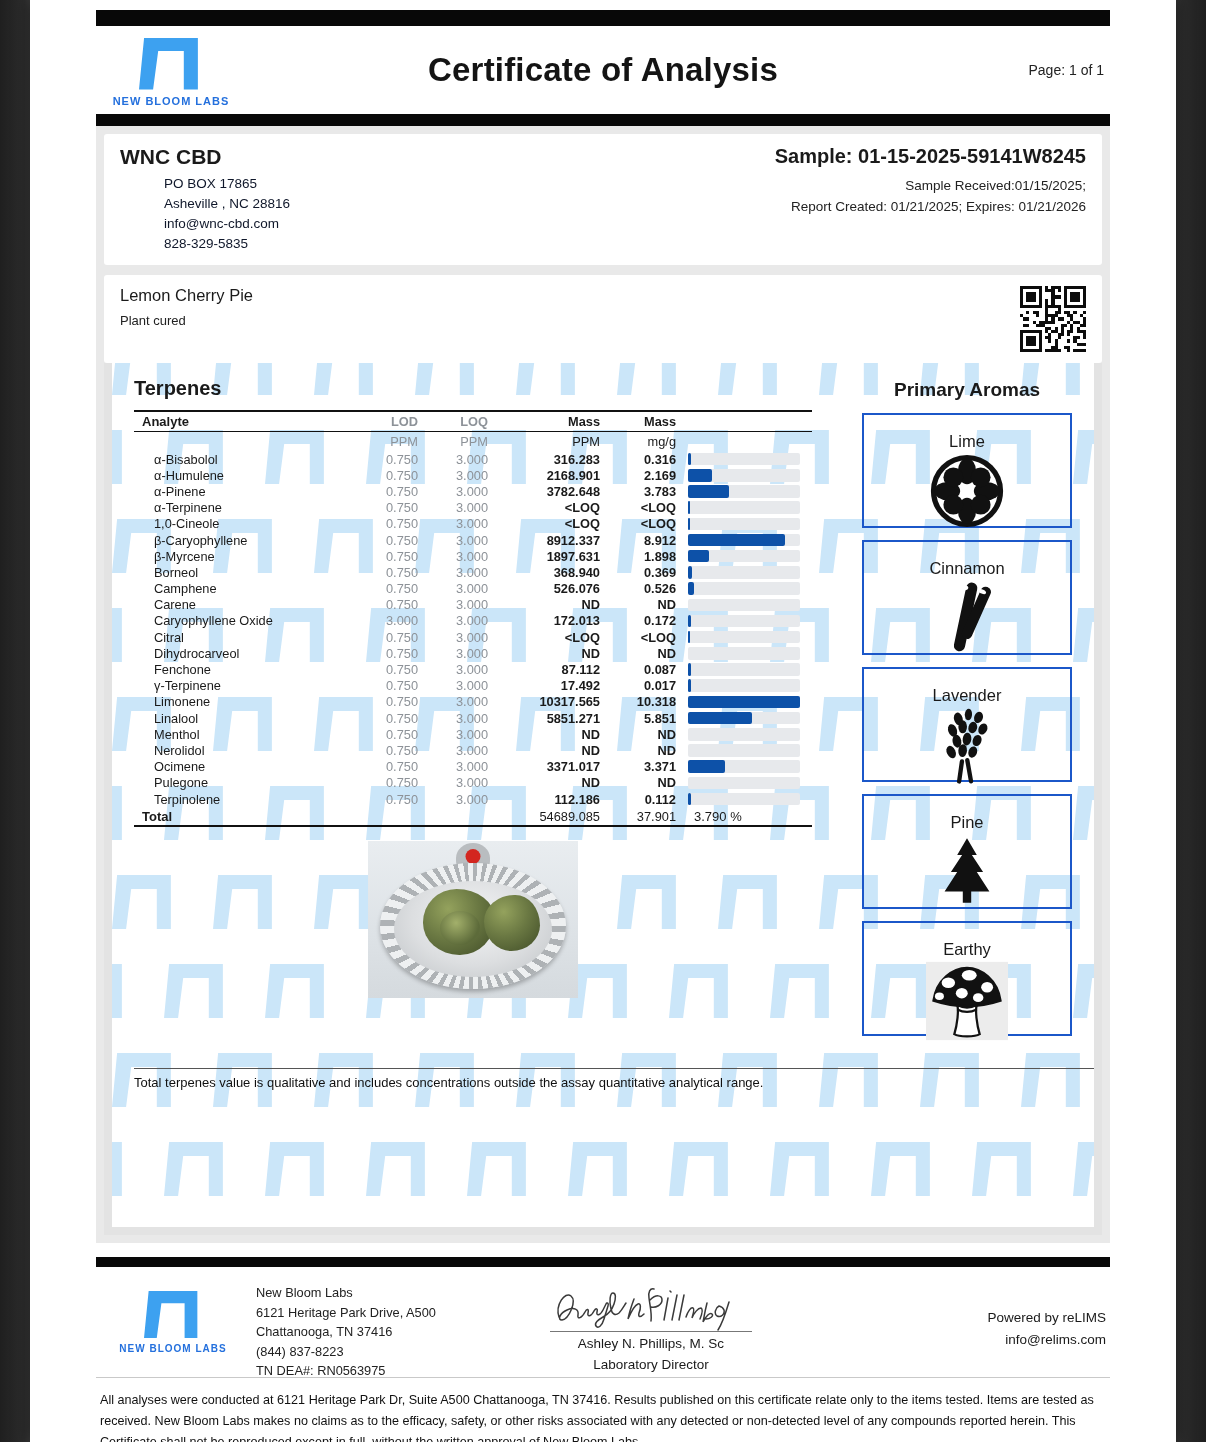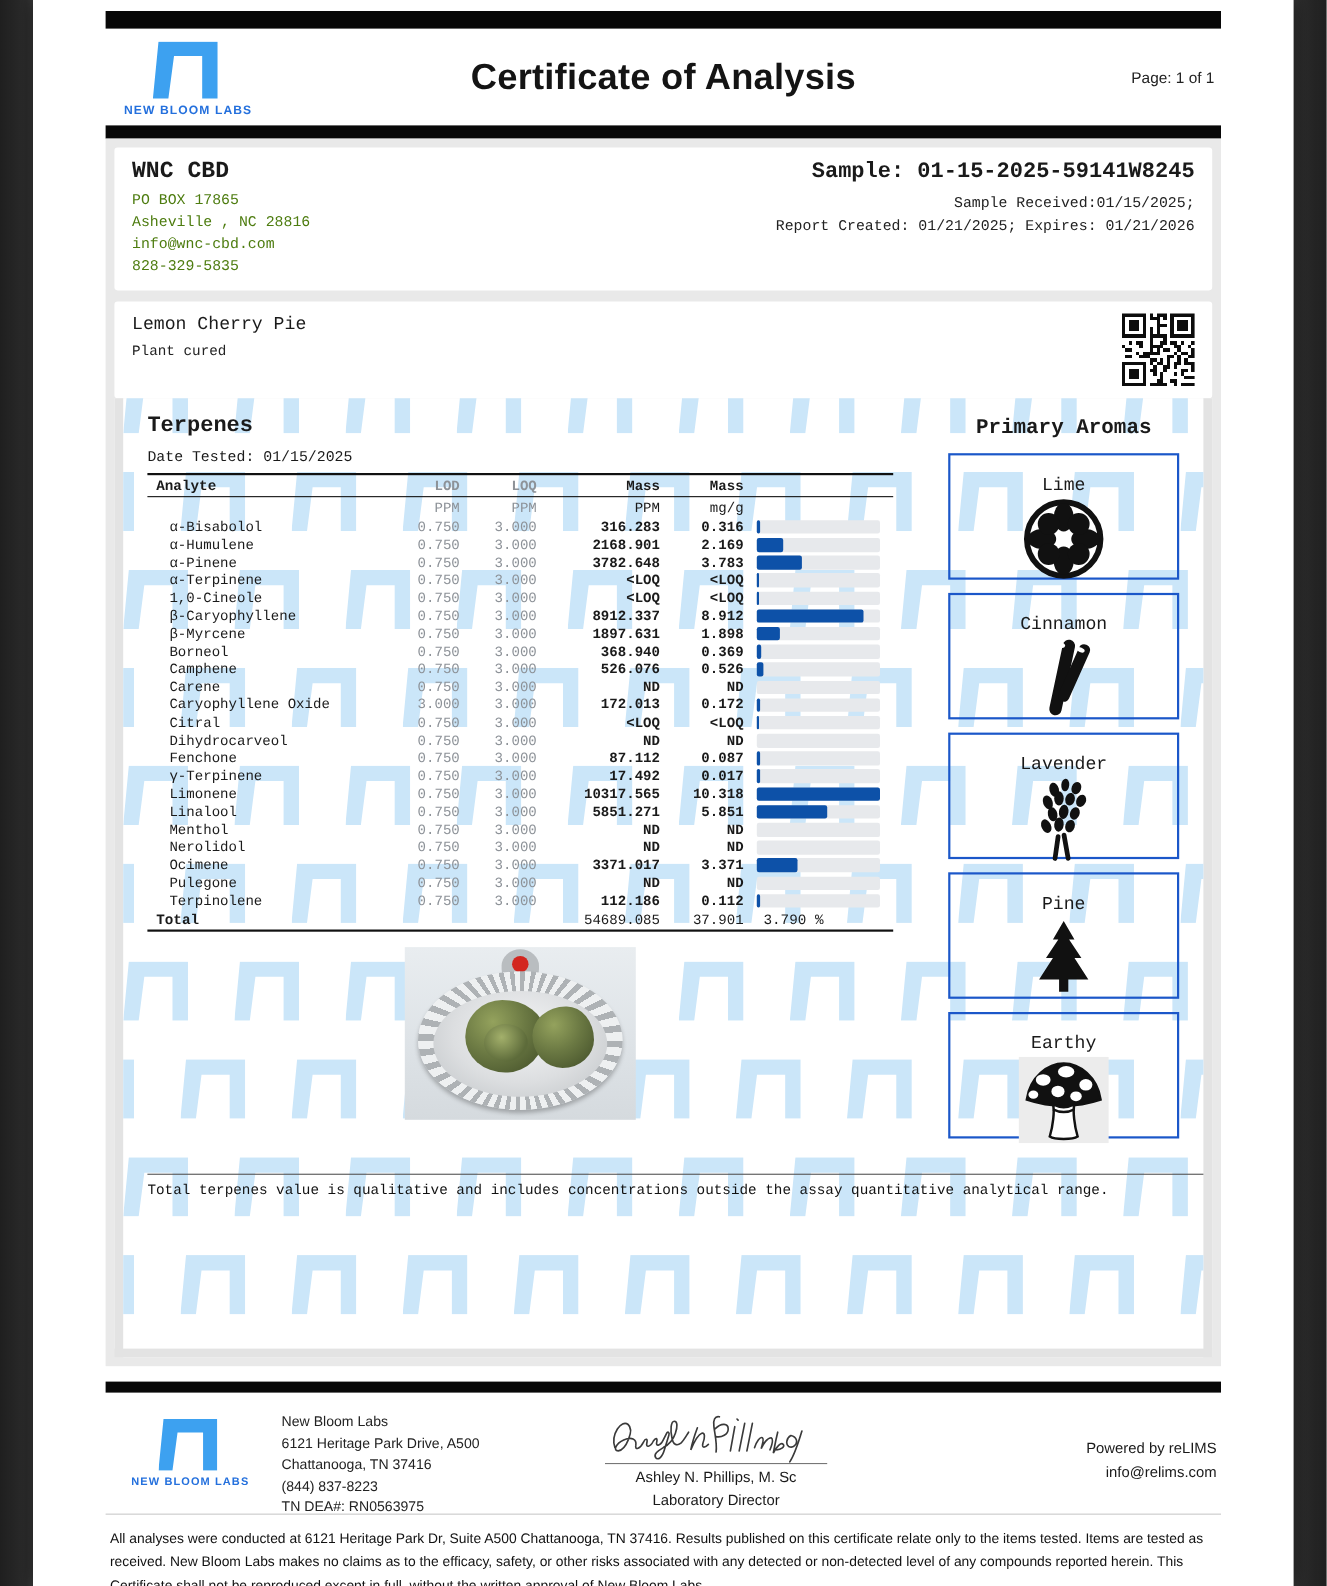--- a/index.html
+++ b/index.html
@@ -23,26 +23,26 @@
   
   .header { display:flex; align-items:center; height:88px; position:relative; }
   .logo-block { width:150px; display:flex; flex-direction:column; align-items:center; gap:5px; padding-top:4px; }
   .logo-glyph { width:64px; height:52px; background:#3da1f0; }
   .pi-clip { clip-path:polygon(8% 0,92% 0,92% 100%,70% 100%,70% 26%,30% 26%,22% 100%,0 100%); }
   .logo-text { font-size:11px; font-weight:700; letter-spacing:1px; color:#2470dd; white-space:nowrap; }
   .doc-title { position:absolute; left:0; right:0; text-align:center; font-size:33px; font-weight:600; letter-spacing:.2px; color:#141414; }
   .page-label { margin-left:auto; font-size:14px; color:#222; padding-right:6px; position:relative; z-index:1; }
 
   
-  .gray-band { background:#e9e9e9; padding:8px;font-family:Liberation Mono, monospace; }
+  .gray-band { background:#e9e9e9; padding:8px; }
   .card { background:#fff; border-radius:3px; padding:11px 16px; }
   .card + .card { margin-top:10px; }
   .company-card { display:flex; justify-content:space-between; min-height:116px; }
   .client-name { font-size:21px; font-weight:700; margin-bottom:5px; }
-  .client-line { font-size:13.5px; line-height:20px; color:#4d7c0f; }
+  .client-line { font-size:13.5px; line-height:20px; color:#0f172a;margin-left:44px; }
   .sample-block { text-align:right; }
   .sample-id { font-size:20px; font-weight:600; margin-bottom:7px; }
   .sample-line { font-size:13.5px; line-height:21px; color:#222; }
   .product-card { display:flex; justify-content:space-between; align-items:flex-start; min-height:76px; }
   .product-name { font-size:16.5px; margin-bottom:8px; }
   .product-type { font-size:13px; color:#222; }
   .qr { width:66px; height:66px; }
 
   
   .main-card { margin-top:0; background:#fff; border:8px solid #e3e3e3; border-top:none; position:relative; height:872px; overflow:hidden; }
@@ -476,21 +476,20 @@
           <div class="wm pi-clip" style="left: 557px; top: 779px;"></div>
           <div class="wm pi-clip" style="left: 658px; top: 779px;"></div>
           <div class="wm pi-clip" style="left: 759px; top: 779px;"></div>
           <div class="wm pi-clip" style="left: 860px; top: 779px;"></div>
           <div class="wm pi-clip" style="left: 961px; top: 779px;"></div>
         </div>
       <div class="main-content">
         <div class="cols">
           <div class="left-col">
             <div class="sec-title">Terpenes</div>
-            <div class="date-line">Date Tested: 01/15/2025</div>
 
             <div class="ttable">
               <div class="trow head">
                 <div class="c-analyte">Analyte</div>
                 <div class="c-num gray bold">LOD</div>
                 <div class="c-num gray bold">LOQ</div>
                 <div class="c-num bold">Mass</div>
                 <div class="c-num bold">Mass</div>
                 <div></div>
               </div>

